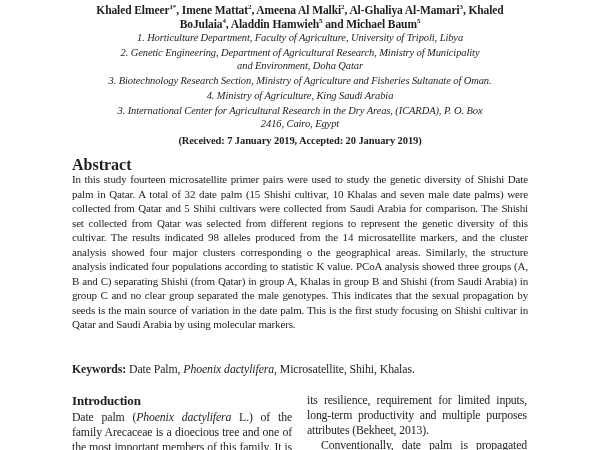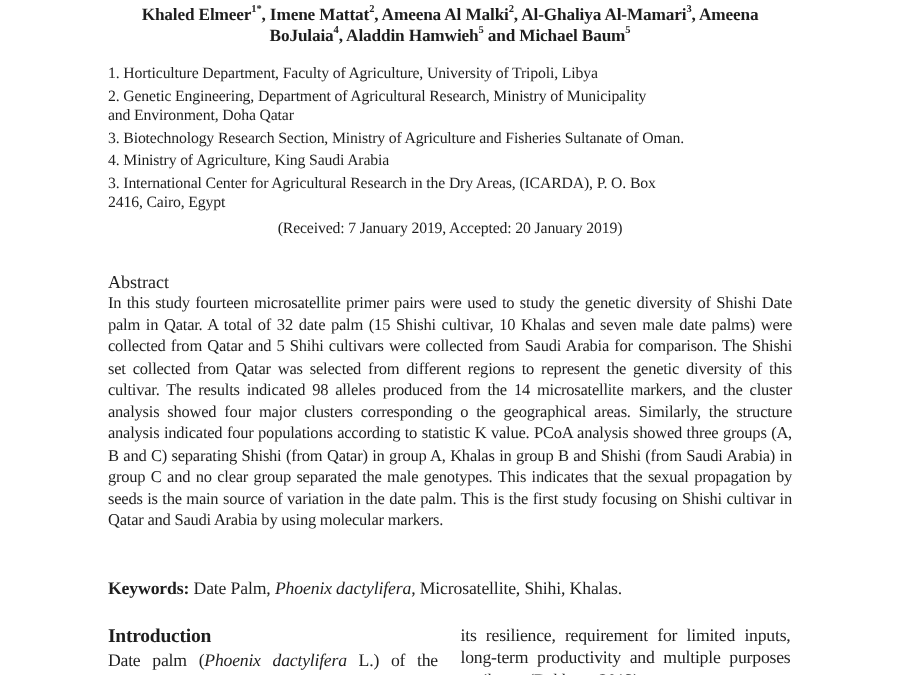--- a/index.html
+++ b/index.html
@@ -20,37 +20,39 @@
   }
   .authors {
     text-align: center;
     font-weight: bold;
     font-size: 11.5px;
     line-height: 14px;
     letter-spacing: -0.1px;
   }
   .authors sup, .affil sup { font-size: 7px; line-height: 0; }
   .affiliations {
-    margin-top: 12px;
-    text-align: left;
+    margin-top: 0;
+    text-align: center;
+    font-style: italic;
     font-size: 10.5px;
     line-height: 13px;
     letter-spacing: -0.1px;
   }
   .affil { margin-bottom: 2px; white-space: pre-line; }
   .received {
     margin-top: 5px;
     text-align: center;
     font-size: 10.5px;
     letter-spacing: -0.1px;
+    font-weight: bold;
   }
   .abstract-heading {
-    margin-top: 23px;
-    font-weight: normal;
-    font-size: 12px;
+    margin-top: 12px;
+    font-weight: bold;
+    font-size: 16px;
     line-height: 14px;
   }
   .abstract-body {
     font-size: 11px;
     line-height: 14.5px;
     text-align: justify;
     letter-spacing: -0.15px;
   }
   .keywords {
     margin-top: 30px;
@@ -78,21 +80,21 @@
     text-align: left;
   }
   .para { margin: 0; }
   .para.indent { text-indent: 14px; }
 </style>
 </head>
 <body>
 
 <div class="page">
 
-  <div class="authors"><span>Khaled Elmeer</span><sup>1*</sup><span>, Imene Mattat</span><sup>2</sup><span>,  Ameena Al Malki</span><sup>2</sup><span>, Al-Ghaliya Al-Mamari</span><sup>3</sup><span>, Ameena</span><br><span>BoJulaia</span><sup>4</sup><span>, Aladdin Hamwieh</span><sup>5</sup><span> and Michael Baum</span><sup>5</sup></div>
+  <div class="authors"><span>Khaled Elmeer</span><sup>1*</sup><span>, Imene Mattat</span><sup>2</sup><span>,  Ameena Al Malki</span><sup>2</sup><span>, Al-Ghaliya Al-Mamari</span><sup>3</sup><span>, Khaled</span><br><span>BoJulaia</span><sup>4</sup><span>, Aladdin Hamwieh</span><sup>5</sup><span> and Michael Baum</span><sup>5</sup></div>
 
   <div class="affiliations">
     <div class="affil">1. Horticulture Department, Faculty of Agriculture, University of Tripoli, Libya</div>
     <div class="affil">2. Genetic Engineering, Department of Agricultural Research, Ministry of Municipality
 and Environment, Doha Qatar</div>
     <div class="affil">3. Biotechnology Research Section, Ministry of Agriculture and Fisheries Sultanate of Oman.</div>
     <div class="affil">4. Ministry of Agriculture, King Saudi Arabia</div>
     <div class="affil">3. International Center for Agricultural Research in the Dry Areas, (ICARDA), P. O. Box
 2416, Cairo, Egypt</div>
   </div>

